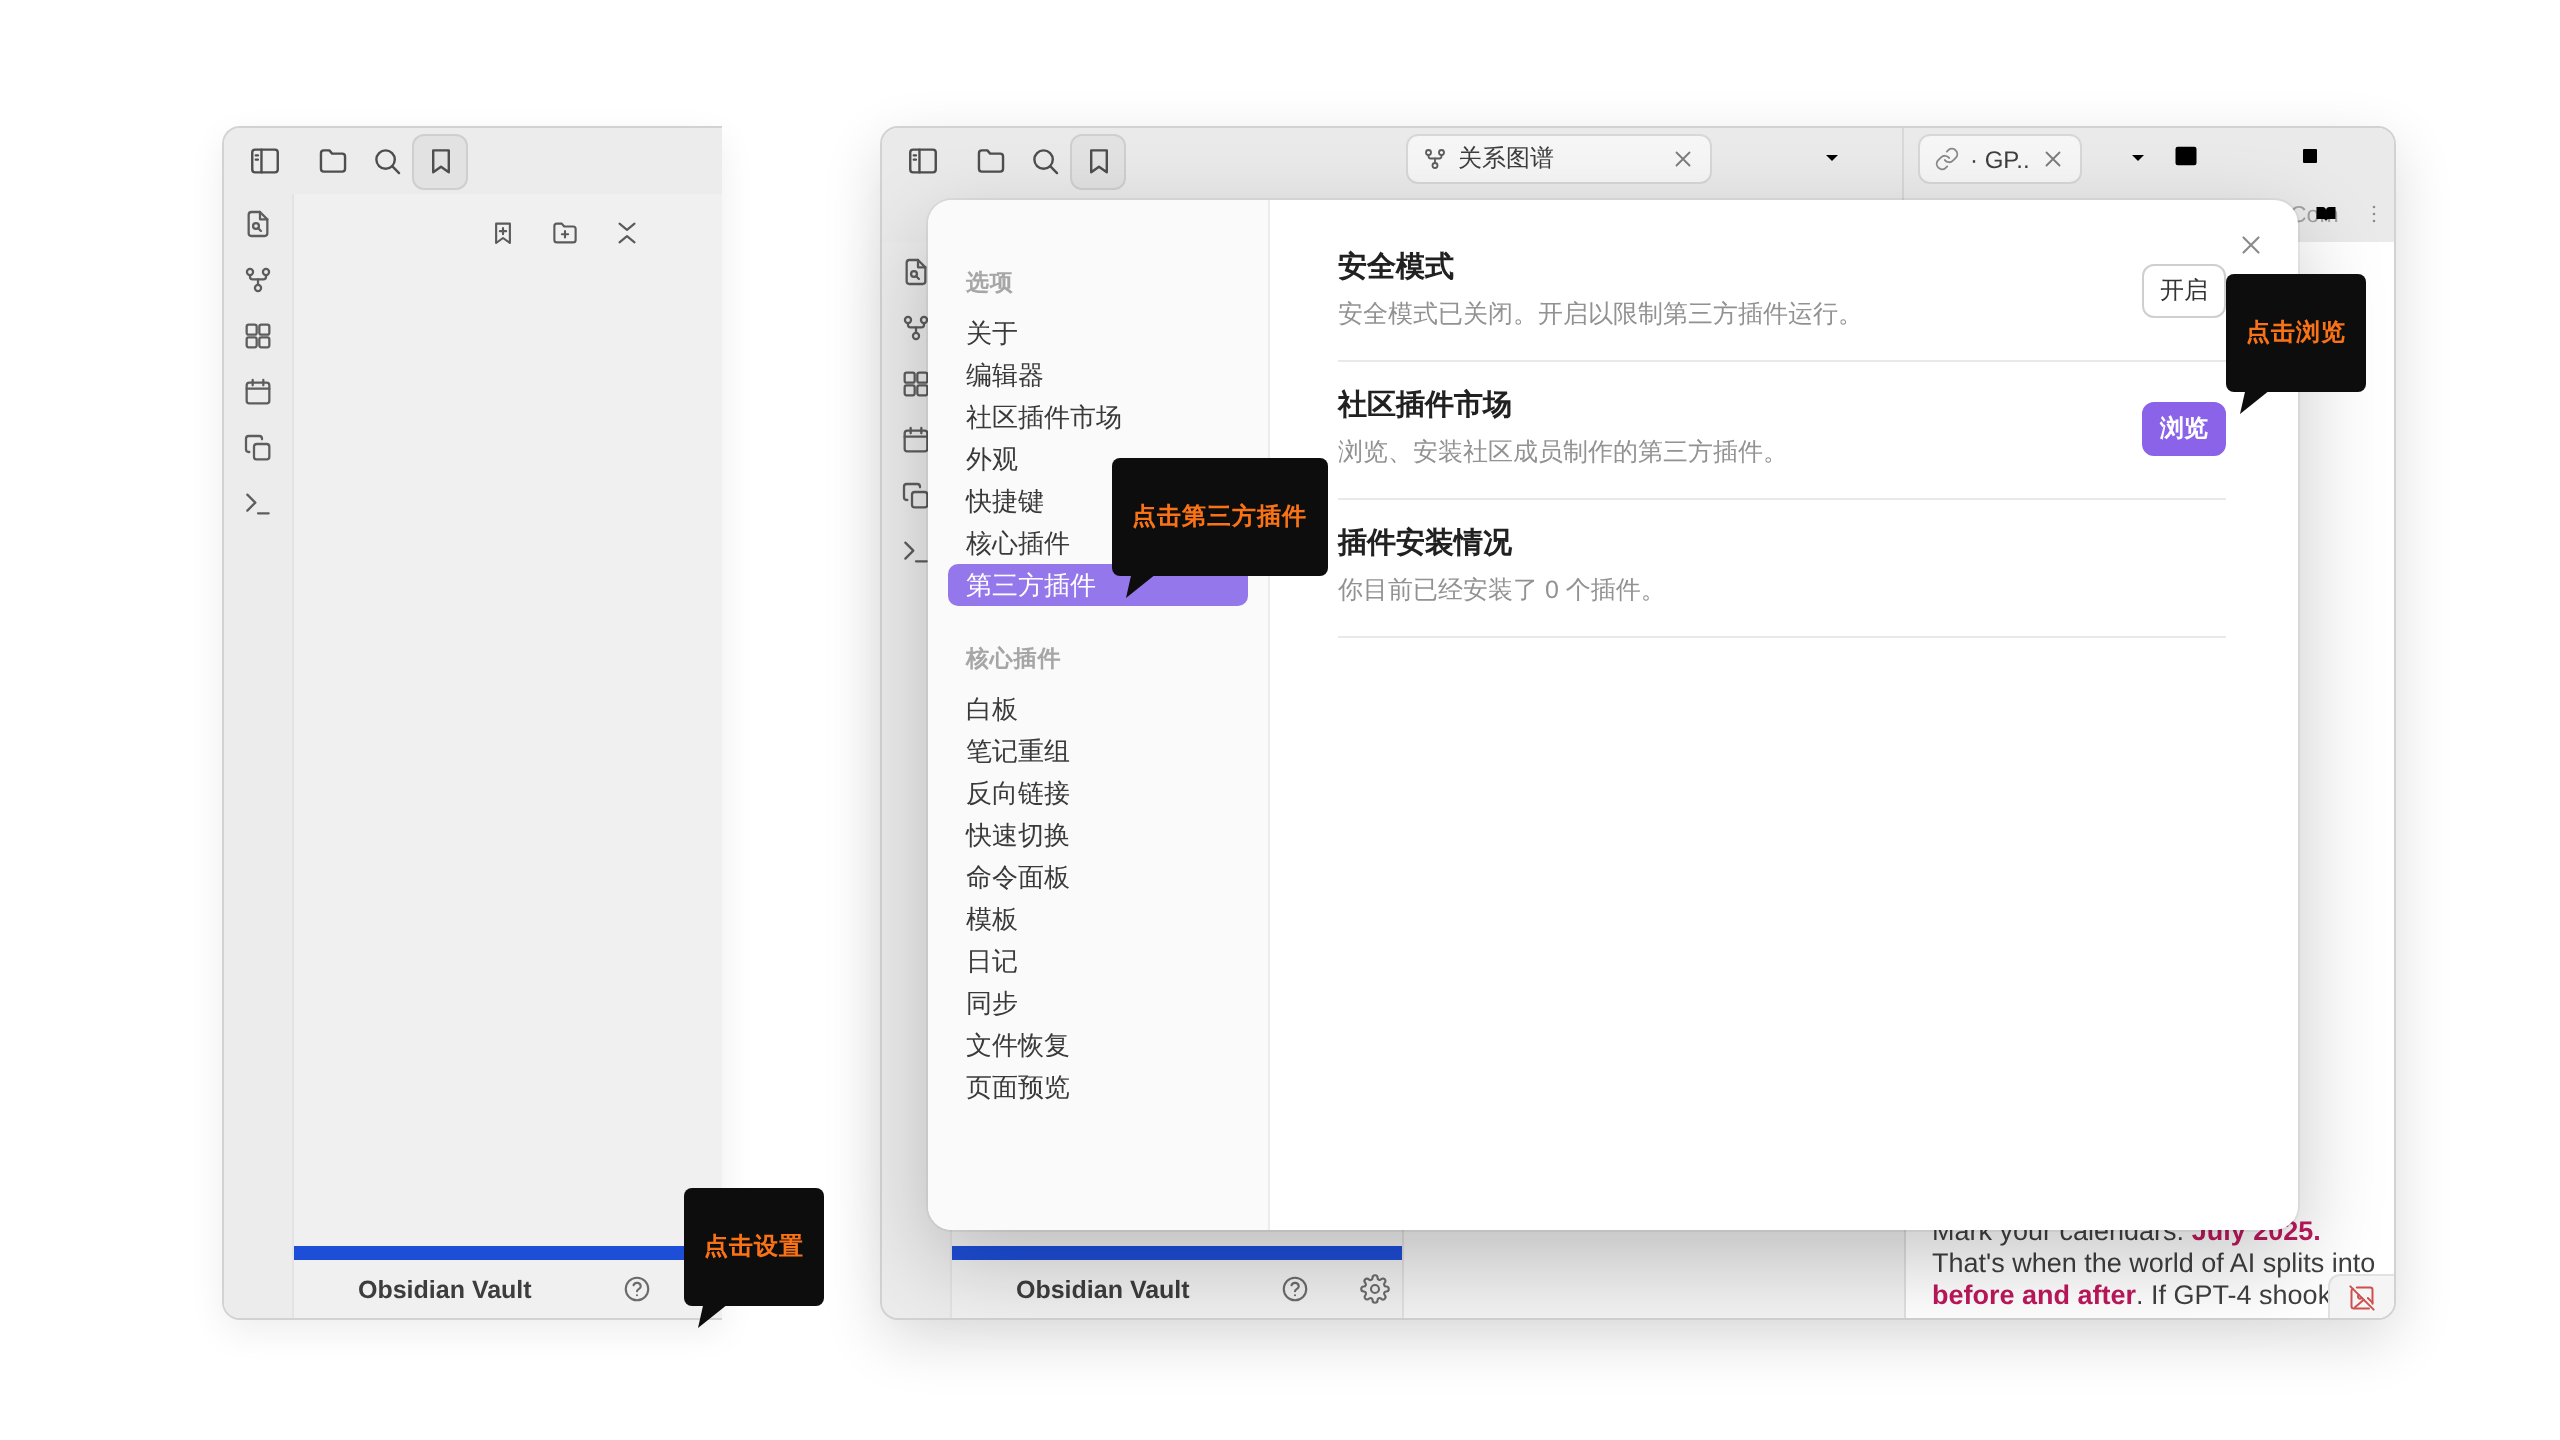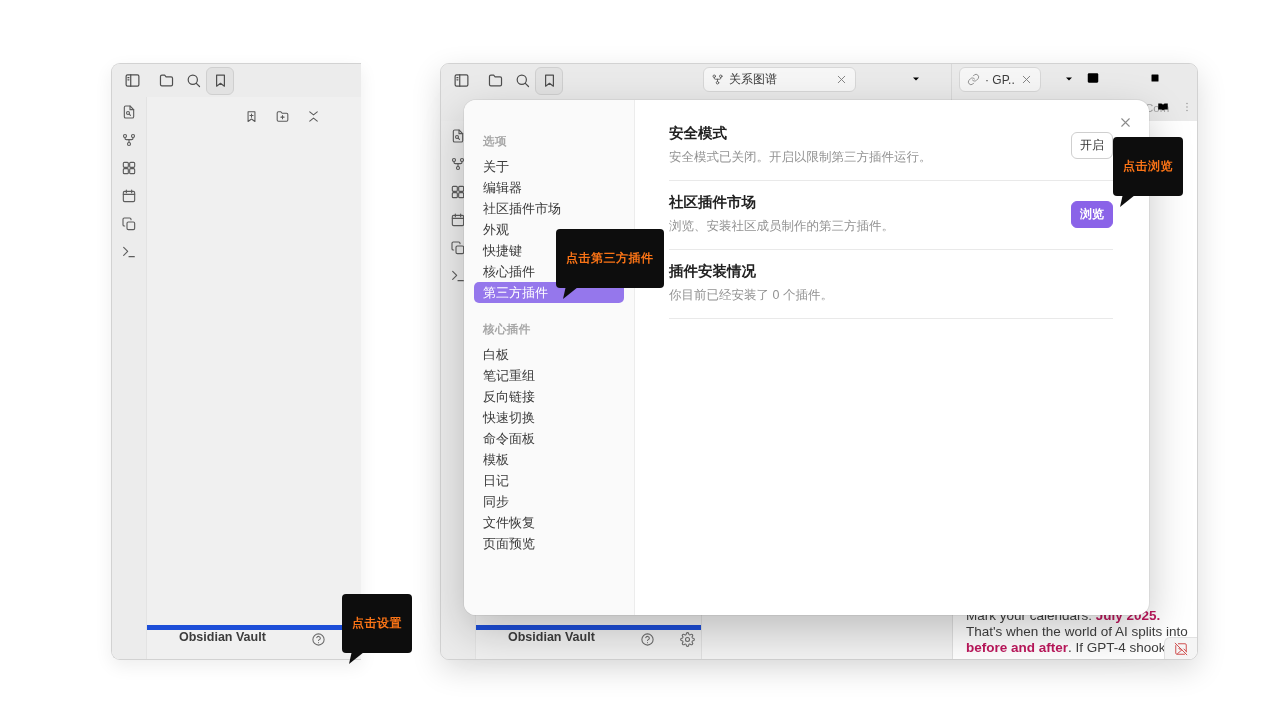--- a/index.html
+++ b/index.html
@@ -34,21 +34,21 @@
   .rail .icon-btn{width:22px;height:22px;color:#5d5d5d;}
   .rail .icon-btn svg{width:16px;height:16px;}
 
   .lw-body{flex:1;display:flex;min-height:0;background:#f0f0f0;}
   .side-pane{flex:1;display:flex;flex-direction:column;background:#f0f0f0;min-width:0;}
   .pane-tools{display:flex;gap:9px;justify-content:center;margin-top:8px;}
   .pane-tools .icon-btn{width:22px;height:22px;color:#5a5a5a;}
   .pane-tools .icon-btn svg{width:15px;height:15px;}
   .shift-right{transform:translateX(28px);}
   .empty-state{margin-top:27px;text-align:center;color:#9c9c9c;font-size:13px;}
-  .vault-bar{margin-top:auto;height:29px;border-top:5px solid #1d4ed8;display:flex;align-items:flex-start;
+  .vault-bar{margin-top:auto;height:29px;border-top:7px solid #1d4ed8;display:flex;align-items:center;
     padding:0 10px;gap:22px;background:#f0f0f0;}
   .vault-switch{width:14px;height:14px;color:#7a7a7a;}
   .vault-name{font-size:12.5px;font-weight:700;color:#3d3d3d;white-space:nowrap;}
   .vault-bar .spacer{flex:1;}
   .vault-bar .icon-btn{width:18px;height:18px;color:#6b6b6b;}
   .vault-bar .icon-btn svg{width:15px;height:15px;}
 
   
   .rw-header{position:absolute;left:0;top:0;right:0;height:57px;background:#eaeaea;border-bottom:1px solid #dedede;}
   .rw-row1{position:absolute;left:0;top:0;right:0;height:30px;}

